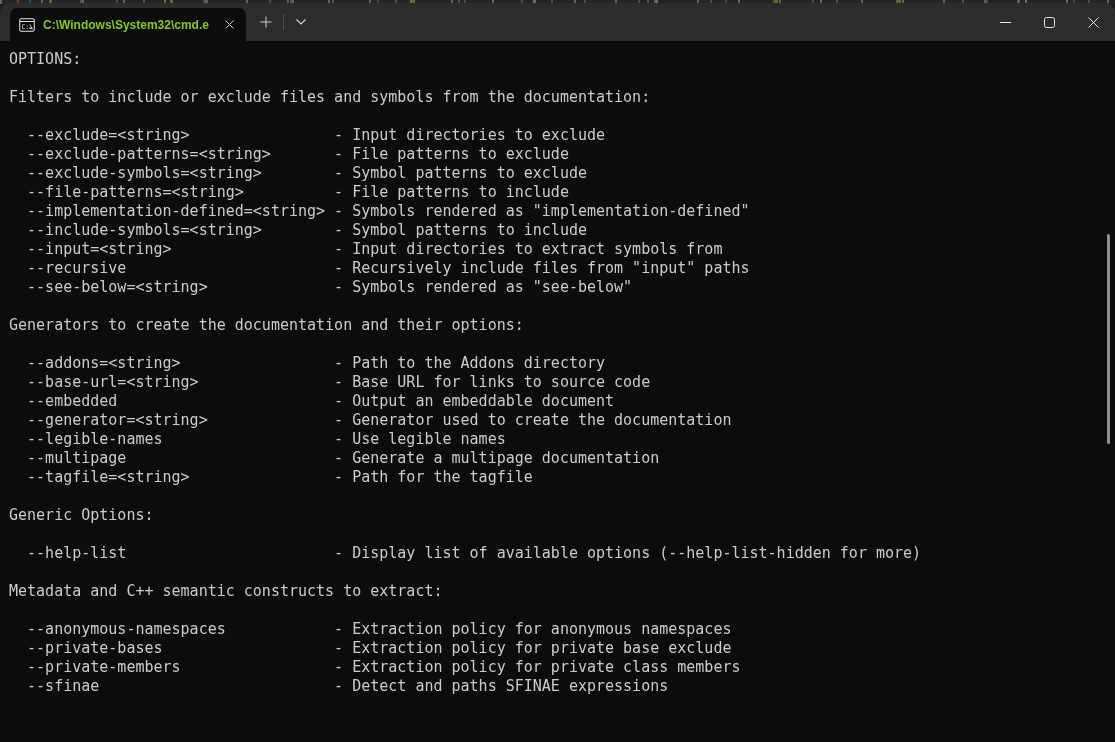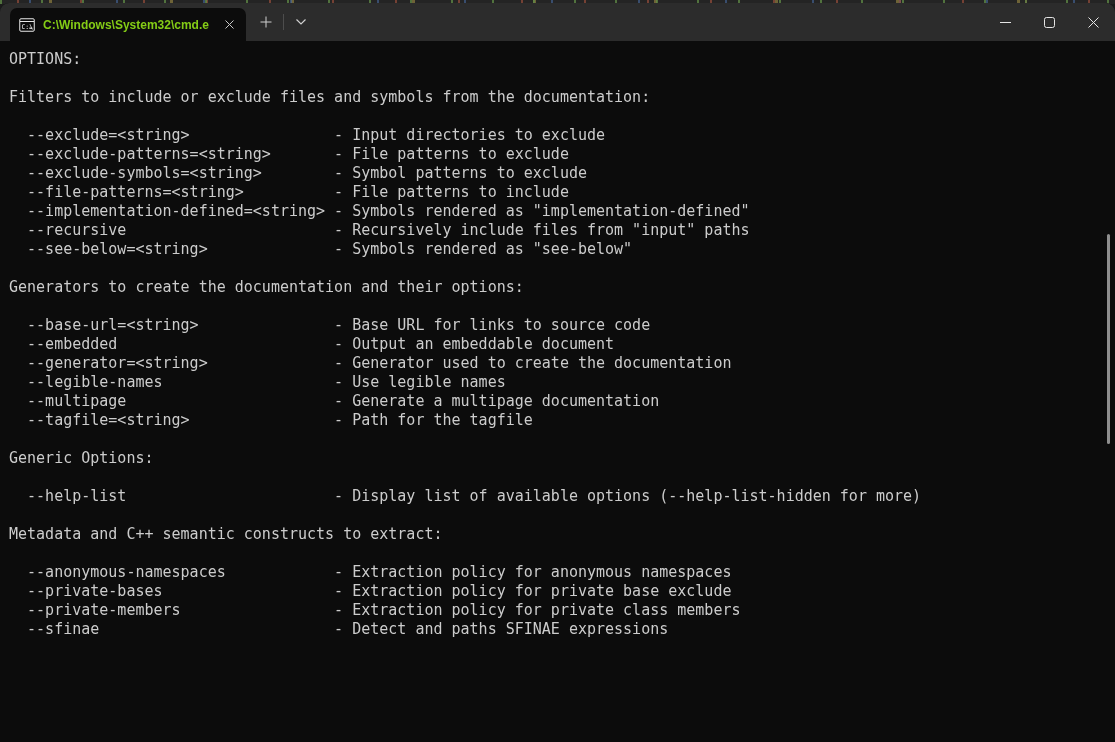--- a/index.html
+++ b/index.html
@@ -178,25 +178,28 @@
     <div class="output">
         <div class="tline">OPTIONS:</div>
         <div class="tline"></div>
         <div class="tline">Filters to include or exclude files and symbols from the documentation:</div>
         <div class="tline"></div>
         <div class="tline">  --exclude=&lt;string&gt;                - Input directories to exclude</div>
         <div class="tline">  --exclude-patterns=&lt;string&gt;       - File patterns to exclude</div>
         <div class="tline">  --exclude-symbols=&lt;string&gt;        - Symbol patterns to exclude</div>
         <div class="tline">  --file-patterns=&lt;string&gt;          - File patterns to include</div>
         <div class="tline">  --implementation-defined=&lt;string&gt; - Symbols rendered as "implementation-defined"</div>
+        <div class="tline">  --include-symbols=&lt;string&gt;        - Symbol patterns to include</div>
+        <div class="tline">  --input=&lt;string&gt;                  - Input directories to extract symbols from</div>
         <div class="tline">  --recursive                       - Recursively include files from "input" paths</div>
         <div class="tline">  --see-below=&lt;string&gt;              - Symbols rendered as "see-below"</div>
         <div class="tline"></div>
         <div class="tline">Generators to create the documentation and their options:</div>
         <div class="tline"></div>
+        <div class="tline">  --addons=&lt;string&gt;                 - Path to the Addons directory</div>
         <div class="tline">  --base-url=&lt;string&gt;               - Base URL for links to source code</div>
         <div class="tline">  --embedded                        - Output an embeddable document</div>
         <div class="tline">  --generator=&lt;string&gt;              - Generator used to create the documentation</div>
         <div class="tline">  --legible-names                   - Use legible names</div>
         <div class="tline">  --multipage                       - Generate a multipage documentation</div>
         <div class="tline">  --tagfile=&lt;string&gt;                - Path for the tagfile</div>
         <div class="tline"></div>
         <div class="tline">Generic Options:</div>
         <div class="tline"></div>
         <div class="tline">  --help-list                       - Display list of available options (--help-list-hidden for more)</div>

